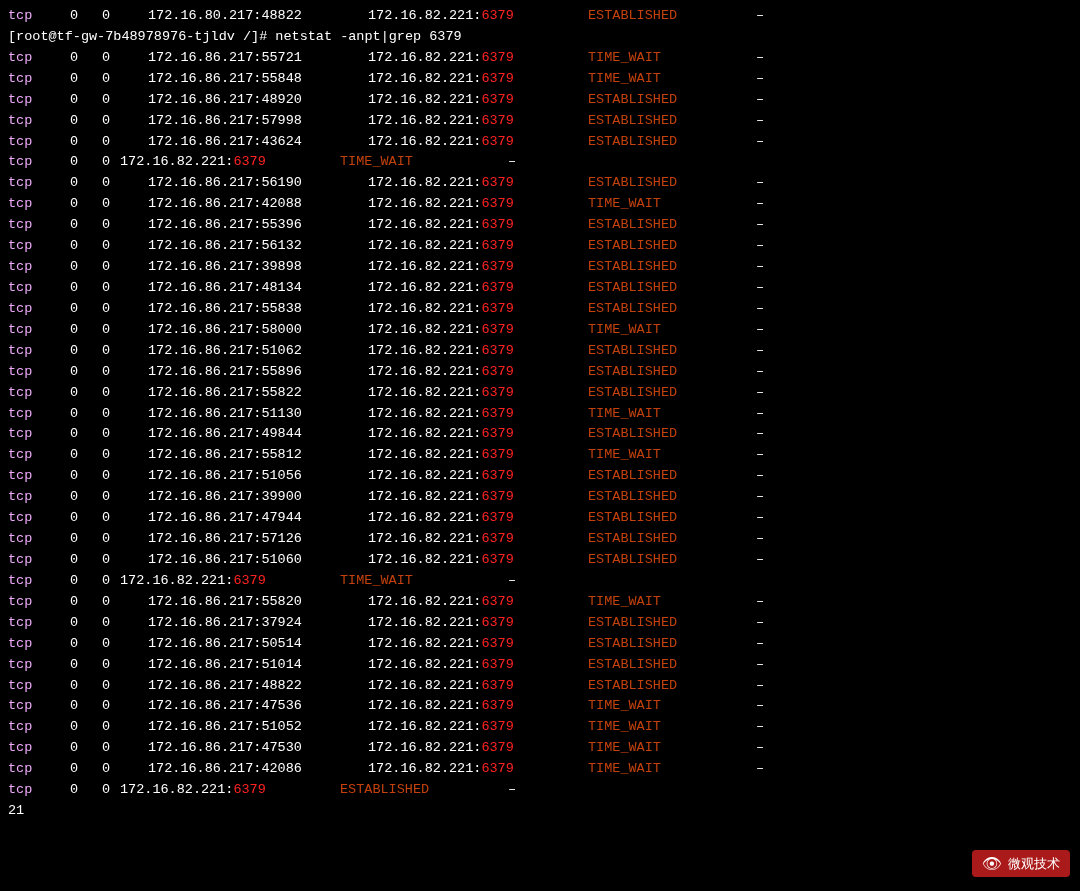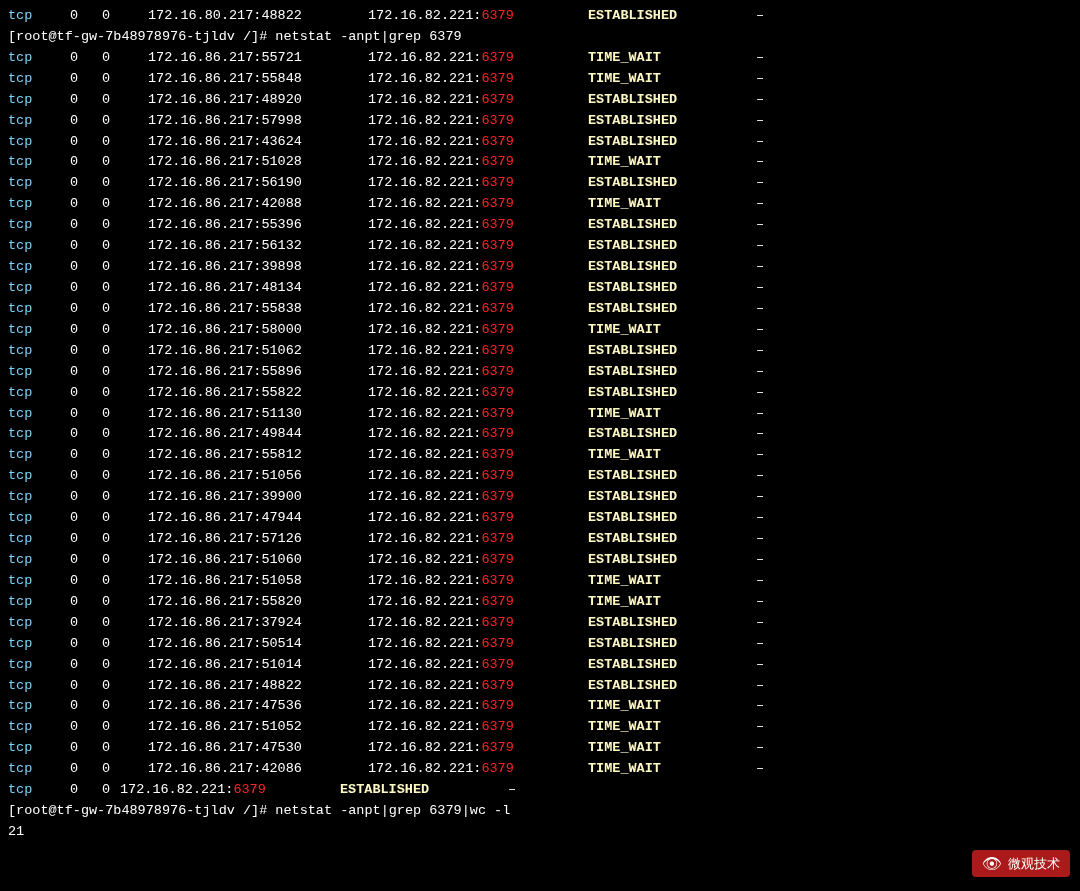--- a/index.html
+++ b/index.html
@@ -15,21 +15,21 @@
     .terminal {
       padding: 6px 8px;
       line-height: 1.55;
     }
     .row {
       display: flex;
       white-space: pre;
     }
     .col-proto {
       width: 48px;
-      color: #7dd3fc;
+      color: #f0abfc;
     }
     .col-recv {
       width: 32px;
       color: #fff;
       text-align: right;
       padding-right: 10px;
     }
     .col-send {
       width: 32px;
       color: #fff;
@@ -39,22 +39,21 @@
     .col-local {
       width: 220px;
       color: #fff;
       margin-left: 28px;
     }
     .col-foreign {
       width: 220px;
     }
     .col-state {
       width: 160px;
-      color: #fef9c3;
-      font-weight: bold;
+      color: #c2410c;
     }
     .col-extra {
       color: #fff;
     }
     .red { color: #ff2222; }
     .cmd-line { color: #fff; align-items: center; }
     .watermark {
       position: fixed;
       bottom: 14px;
       right: 10px;
@@ -90,56 +89,53 @@
   <div class="row cmd-line">
     <span>[root@tf-gw-7b48978976-tjldv /]# netstat -anpt|grep 6379</span>
   </div>
 
   <div id="rows-container">
       <div class="row"><span class="col-proto">tcp</span><span class="col-recv">0</span><span class="col-send">0</span><span class="col-local">172.16.86.217:55721</span><span class="col-foreign">172.16.82.221:<span class="red">6379</span>     </span><span class="col-state">TIME_WAIT</span><span class="col-extra"> –</span></div>
       <div class="row"><span class="col-proto">tcp</span><span class="col-recv">0</span><span class="col-send">0</span><span class="col-local">172.16.86.217:55848</span><span class="col-foreign">172.16.82.221:<span class="red">6379</span>     </span><span class="col-state">TIME_WAIT</span><span class="col-extra"> –</span></div>
       <div class="row"><span class="col-proto">tcp</span><span class="col-recv">0</span><span class="col-send">0</span><span class="col-local">172.16.86.217:48920</span><span class="col-foreign">172.16.82.221:<span class="red">6379</span>     </span><span class="col-state">ESTABLISHED</span><span class="col-extra"> –</span></div>
       <div class="row"><span class="col-proto">tcp</span><span class="col-recv">0</span><span class="col-send">0</span><span class="col-local">172.16.86.217:57998</span><span class="col-foreign">172.16.82.221:<span class="red">6379</span>     </span><span class="col-state">ESTABLISHED</span><span class="col-extra"> –</span></div>
       <div class="row"><span class="col-proto">tcp</span><span class="col-recv">0</span><span class="col-send">0</span><span class="col-local">172.16.86.217:43624</span><span class="col-foreign">172.16.82.221:<span class="red">6379</span>     </span><span class="col-state">ESTABLISHED</span><span class="col-extra"> –</span></div>
-      <div class="row"><span class="col-proto">tcp</span><span class="col-recv">0</span><span class="col-send">0</span><span class="col-local">172.16.86.217:51028</span><span class="col-foreign">172.16.82.221:<span class="red">6379</span>     </span><span class="col-state">TIME_WAIT</span><span class="col-extra"> –</span></div>
+      <div class="row"><span class="col-proto">tcp</span><span class="col-recv">0</span><span class="col-send">0</span><span class="col-foreign">172.16.82.221:<span class="red">6379</span>     </span><span class="col-state">TIME_WAIT</span><span class="col-extra"> –</span></div>
       <div class="row"><span class="col-proto">tcp</span><span class="col-recv">0</span><span class="col-send">0</span><span class="col-local">172.16.86.217:56190</span><span class="col-foreign">172.16.82.221:<span class="red">6379</span>     </span><span class="col-state">ESTABLISHED</span><span class="col-extra"> –</span></div>
       <div class="row"><span class="col-proto">tcp</span><span class="col-recv">0</span><span class="col-send">0</span><span class="col-local">172.16.86.217:42088</span><span class="col-foreign">172.16.82.221:<span class="red">6379</span>     </span><span class="col-state">TIME_WAIT</span><span class="col-extra"> –</span></div>
       <div class="row"><span class="col-proto">tcp</span><span class="col-recv">0</span><span class="col-send">0</span><span class="col-local">172.16.86.217:55396</span><span class="col-foreign">172.16.82.221:<span class="red">6379</span>     </span><span class="col-state">ESTABLISHED</span><span class="col-extra"> –</span></div>
       <div class="row"><span class="col-proto">tcp</span><span class="col-recv">0</span><span class="col-send">0</span><span class="col-local">172.16.86.217:56132</span><span class="col-foreign">172.16.82.221:<span class="red">6379</span>     </span><span class="col-state">ESTABLISHED</span><span class="col-extra"> –</span></div>
       <div class="row"><span class="col-proto">tcp</span><span class="col-recv">0</span><span class="col-send">0</span><span class="col-local">172.16.86.217:39898</span><span class="col-foreign">172.16.82.221:<span class="red">6379</span>     </span><span class="col-state">ESTABLISHED</span><span class="col-extra"> –</span></div>
       <div class="row"><span class="col-proto">tcp</span><span class="col-recv">0</span><span class="col-send">0</span><span class="col-local">172.16.86.217:48134</span><span class="col-foreign">172.16.82.221:<span class="red">6379</span>     </span><span class="col-state">ESTABLISHED</span><span class="col-extra"> –</span></div>
       <div class="row"><span class="col-proto">tcp</span><span class="col-recv">0</span><span class="col-send">0</span><span class="col-local">172.16.86.217:55838</span><span class="col-foreign">172.16.82.221:<span class="red">6379</span>     </span><span class="col-state">ESTABLISHED</span><span class="col-extra"> –</span></div>
       <div class="row"><span class="col-proto">tcp</span><span class="col-recv">0</span><span class="col-send">0</span><span class="col-local">172.16.86.217:58000</span><span class="col-foreign">172.16.82.221:<span class="red">6379</span>     </span><span class="col-state">TIME_WAIT</span><span class="col-extra"> –</span></div>
       <div class="row"><span class="col-proto">tcp</span><span class="col-recv">0</span><span class="col-send">0</span><span class="col-local">172.16.86.217:51062</span><span class="col-foreign">172.16.82.221:<span class="red">6379</span>     </span><span class="col-state">ESTABLISHED</span><span class="col-extra"> –</span></div>
       <div class="row"><span class="col-proto">tcp</span><span class="col-recv">0</span><span class="col-send">0</span><span class="col-local">172.16.86.217:55896</span><span class="col-foreign">172.16.82.221:<span class="red">6379</span>     </span><span class="col-state">ESTABLISHED</span><span class="col-extra"> –</span></div>
       <div class="row"><span class="col-proto">tcp</span><span class="col-recv">0</span><span class="col-send">0</span><span class="col-local">172.16.86.217:55822</span><span class="col-foreign">172.16.82.221:<span class="red">6379</span>     </span><span class="col-state">ESTABLISHED</span><span class="col-extra"> –</span></div>
       <div class="row"><span class="col-proto">tcp</span><span class="col-recv">0</span><span class="col-send">0</span><span class="col-local">172.16.86.217:51130</span><span class="col-foreign">172.16.82.221:<span class="red">6379</span>     </span><span class="col-state">TIME_WAIT</span><span class="col-extra"> –</span></div>
       <div class="row"><span class="col-proto">tcp</span><span class="col-recv">0</span><span class="col-send">0</span><span class="col-local">172.16.86.217:49844</span><span class="col-foreign">172.16.82.221:<span class="red">6379</span>     </span><span class="col-state">ESTABLISHED</span><span class="col-extra"> –</span></div>
       <div class="row"><span class="col-proto">tcp</span><span class="col-recv">0</span><span class="col-send">0</span><span class="col-local">172.16.86.217:55812</span><span class="col-foreign">172.16.82.221:<span class="red">6379</span>     </span><span class="col-state">TIME_WAIT</span><span class="col-extra"> –</span></div>
       <div class="row"><span class="col-proto">tcp</span><span class="col-recv">0</span><span class="col-send">0</span><span class="col-local">172.16.86.217:51056</span><span class="col-foreign">172.16.82.221:<span class="red">6379</span>     </span><span class="col-state">ESTABLISHED</span><span class="col-extra"> –</span></div>
       <div class="row"><span class="col-proto">tcp</span><span class="col-recv">0</span><span class="col-send">0</span><span class="col-local">172.16.86.217:39900</span><span class="col-foreign">172.16.82.221:<span class="red">6379</span>     </span><span class="col-state">ESTABLISHED</span><span class="col-extra"> –</span></div>
       <div class="row"><span class="col-proto">tcp</span><span class="col-recv">0</span><span class="col-send">0</span><span class="col-local">172.16.86.217:47944</span><span class="col-foreign">172.16.82.221:<span class="red">6379</span>     </span><span class="col-state">ESTABLISHED</span><span class="col-extra"> –</span></div>
       <div class="row"><span class="col-proto">tcp</span><span class="col-recv">0</span><span class="col-send">0</span><span class="col-local">172.16.86.217:57126</span><span class="col-foreign">172.16.82.221:<span class="red">6379</span>     </span><span class="col-state">ESTABLISHED</span><span class="col-extra"> –</span></div>
       <div class="row"><span class="col-proto">tcp</span><span class="col-recv">0</span><span class="col-send">0</span><span class="col-local">172.16.86.217:51060</span><span class="col-foreign">172.16.82.221:<span class="red">6379</span>     </span><span class="col-state">ESTABLISHED</span><span class="col-extra"> –</span></div>
-      <div class="row"><span class="col-proto">tcp</span><span class="col-recv">0</span><span class="col-send">0</span><span class="col-local">172.16.86.217:51058</span><span class="col-foreign">172.16.82.221:<span class="red">6379</span>     </span><span class="col-state">TIME_WAIT</span><span class="col-extra"> –</span></div>
+      <div class="row"><span class="col-proto">tcp</span><span class="col-recv">0</span><span class="col-send">0</span><span class="col-foreign">172.16.82.221:<span class="red">6379</span>     </span><span class="col-state">TIME_WAIT</span><span class="col-extra"> –</span></div>
       <div class="row"><span class="col-proto">tcp</span><span class="col-recv">0</span><span class="col-send">0</span><span class="col-local">172.16.86.217:55820</span><span class="col-foreign">172.16.82.221:<span class="red">6379</span>     </span><span class="col-state">TIME_WAIT</span><span class="col-extra"> –</span></div>
       <div class="row"><span class="col-proto">tcp</span><span class="col-recv">0</span><span class="col-send">0</span><span class="col-local">172.16.86.217:37924</span><span class="col-foreign">172.16.82.221:<span class="red">6379</span>     </span><span class="col-state">ESTABLISHED</span><span class="col-extra"> –</span></div>
       <div class="row"><span class="col-proto">tcp</span><span class="col-recv">0</span><span class="col-send">0</span><span class="col-local">172.16.86.217:50514</span><span class="col-foreign">172.16.82.221:<span class="red">6379</span>     </span><span class="col-state">ESTABLISHED</span><span class="col-extra"> –</span></div>
       <div class="row"><span class="col-proto">tcp</span><span class="col-recv">0</span><span class="col-send">0</span><span class="col-local">172.16.86.217:51014</span><span class="col-foreign">172.16.82.221:<span class="red">6379</span>     </span><span class="col-state">ESTABLISHED</span><span class="col-extra"> –</span></div>
       <div class="row"><span class="col-proto">tcp</span><span class="col-recv">0</span><span class="col-send">0</span><span class="col-local">172.16.86.217:48822</span><span class="col-foreign">172.16.82.221:<span class="red">6379</span>     </span><span class="col-state">ESTABLISHED</span><span class="col-extra"> –</span></div>
       <div class="row"><span class="col-proto">tcp</span><span class="col-recv">0</span><span class="col-send">0</span><span class="col-local">172.16.86.217:47536</span><span class="col-foreign">172.16.82.221:<span class="red">6379</span>     </span><span class="col-state">TIME_WAIT</span><span class="col-extra"> –</span></div>
       <div class="row"><span class="col-proto">tcp</span><span class="col-recv">0</span><span class="col-send">0</span><span class="col-local">172.16.86.217:51052</span><span class="col-foreign">172.16.82.221:<span class="red">6379</span>     </span><span class="col-state">TIME_WAIT</span><span class="col-extra"> –</span></div>
       <div class="row"><span class="col-proto">tcp</span><span class="col-recv">0</span><span class="col-send">0</span><span class="col-local">172.16.86.217:47530</span><span class="col-foreign">172.16.82.221:<span class="red">6379</span>     </span><span class="col-state">TIME_WAIT</span><span class="col-extra"> –</span></div>
       <div class="row"><span class="col-proto">tcp</span><span class="col-recv">0</span><span class="col-send">0</span><span class="col-local">172.16.86.217:42086</span><span class="col-foreign">172.16.82.221:<span class="red">6379</span>     </span><span class="col-state">TIME_WAIT</span><span class="col-extra"> –</span></div>
       <div class="row"><span class="col-proto">tcp</span><span class="col-recv">0</span><span class="col-send">0</span><span class="col-foreign">172.16.82.221:<span class="red">6379</span>     </span><span class="col-state">ESTABLISHED</span><span class="col-extra"> –</span></div>
     </div>
 
-  <div class="row cmd-line">
-    <span>[root@tf-gw-7b48978976-tjldv /]# netstat -anpt|grep 6379|wc -l</span>
-  </div>
   <div class="row">
     <span>21</span>
   </div>
 </div>
 
 <div class="watermark">
   <span class="watermark-icon">👁</span>
   <span>微观技术</span>
 </div>
 

